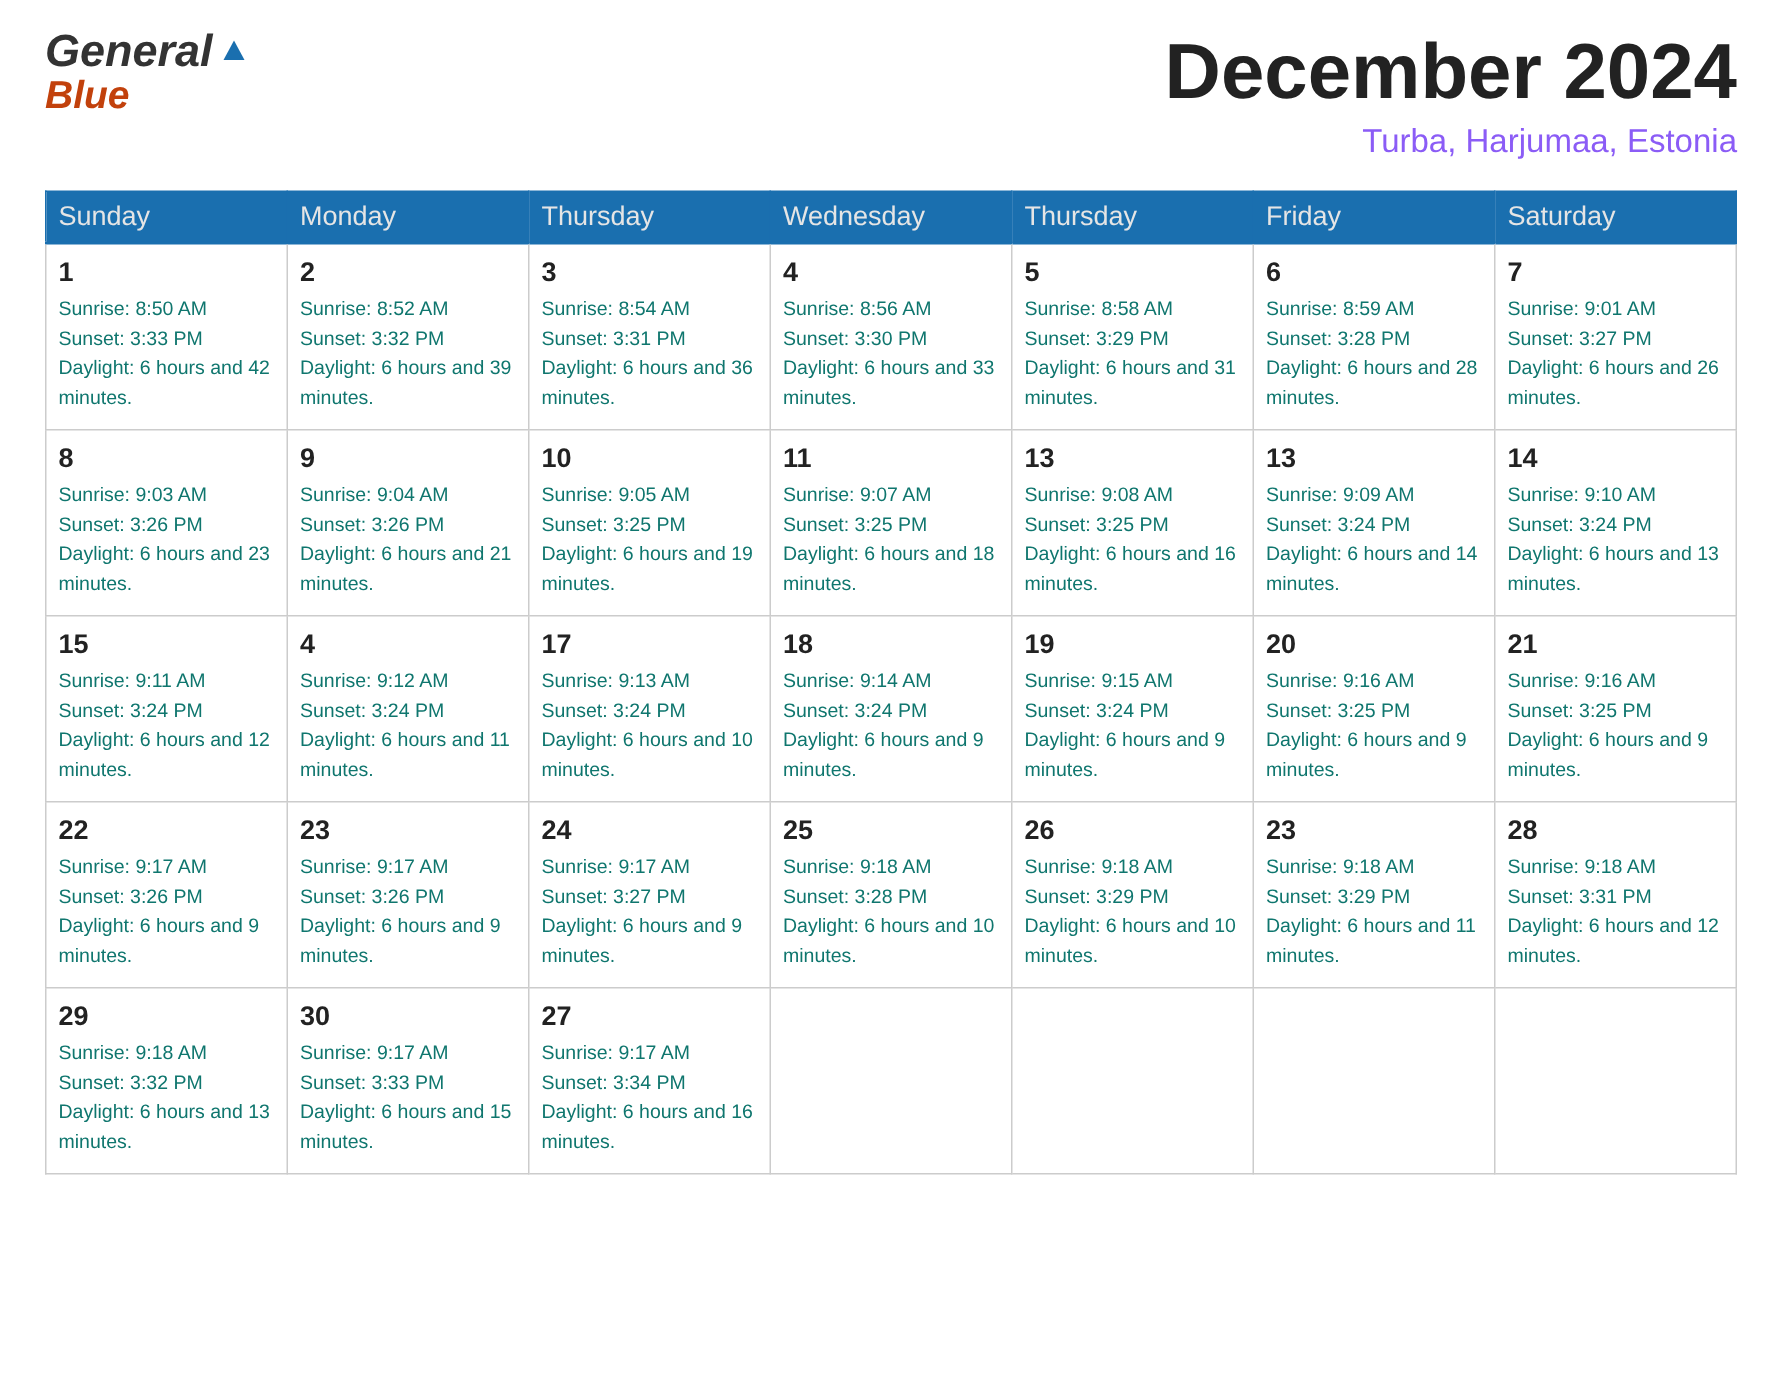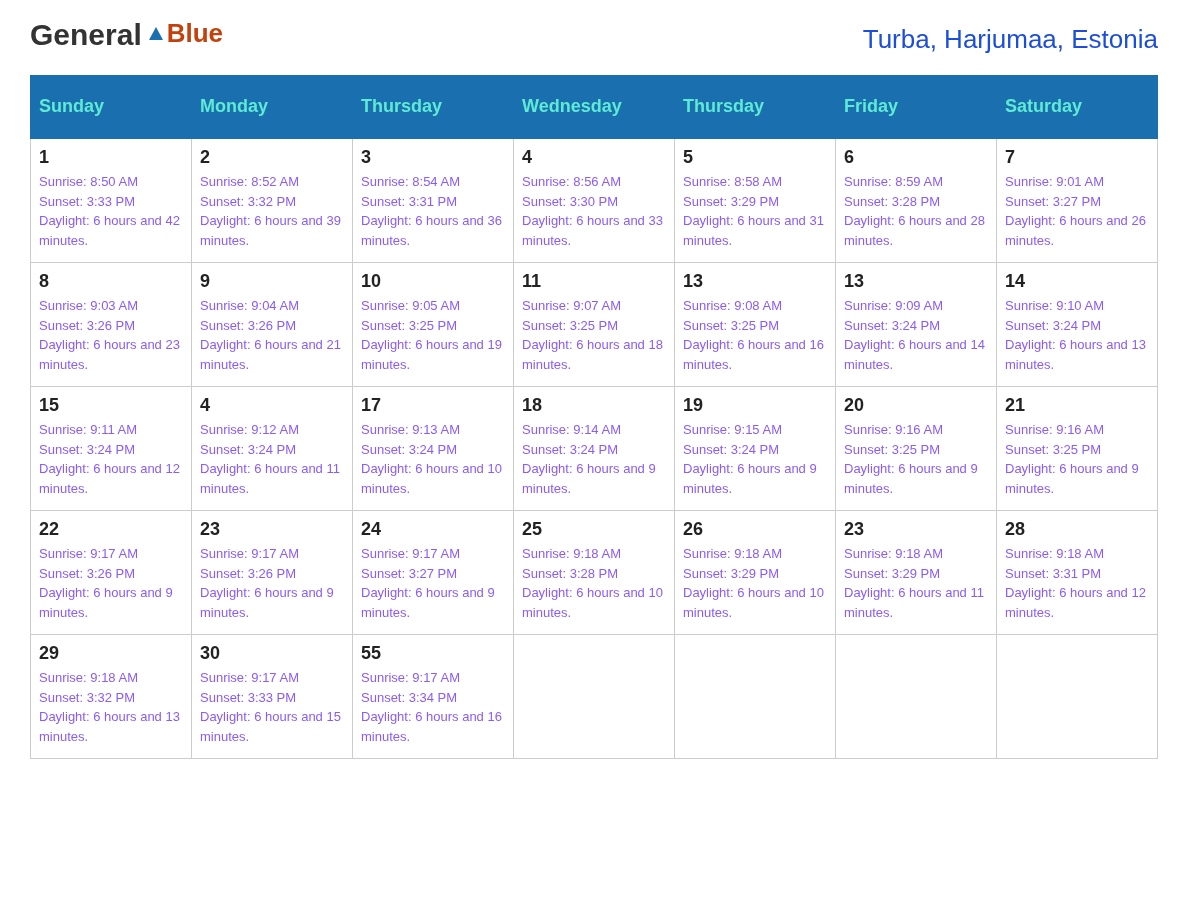--- a/index.html
+++ b/index.html
@@ -19,71 +19,73 @@
     .title-section {
       text-align: right;
     }
     .month-title {
       font-size: 52px;
       font-weight: bold;
       color: #222;
       line-height: 1.1;
     }
     .location {
-      font-size: 26px;
-      color: #1d4ed8;
+      font-size: 22px;
+      color: #8b5cf6;
       margin-top: 4px;
     }
     table {
       width: 100%;
       border-collapse: collapse;
       table-layout: fixed;
     }
     thead tr th {
       background-color: #1a6faf;
-      color: #5eead4;
+      color: #e5e5e5;
       font-size: 18px;
-      font-weight: bold;
-      padding: 20px 8px;
+      font-weight: normal;
+      padding: 6px 8px;
       text-align: left;
       border: 1px solid #1a6faf;
     }
     tbody tr td {
       vertical-align: top;
       padding: 8px 8px 12px 8px;
       border: 1px solid #ccc;
       font-size: 13px;
       color: #333;
       height: 110px;
     }
     tbody tr td .day-number {
       font-size: 18px;
       font-weight: bold;
       color: #222;
       display: block;
       margin-bottom: 4px;
     }
     tbody tr td .day-info {
       font-size: 13px;
-      color: #8b5cf6;
+      color: #0f766e;
       line-height: 1.5;
     }
     tbody tr:first-child td {
       border-top: 2px solid #1a6faf;
     }
     tbody tr td:empty {
       background: #fff;
     }
     .logo-wrapper {
       display: flex;
       align-items: center;
       gap: 0;
     }
     .logo-text-group {
       display: flex;
+      flex-direction: column;
+      font-style: italic;
     }
     .logo-line1 {
       font-size: 30px;
       font-weight: bold;
       color: #333;
       line-height: 1;
       display: flex;
       align-items: center;
     }
     .logo-line2 {
@@ -107,20 +109,21 @@
       <div class="logo-line1">
         <span>General</span>
         <svg class="triangle-svg" width="22" height="22" viewBox="0 0 22 22">
           <polygon points="4,18 18,18 11,5" fill="#1a6faf"></polygon>
         </svg>
       </div>
       <div class="logo-line2">Blue</div>
     </div>
   </div>
   <div class="title-section">
+    <div class="month-title">December 2024</div>
     <div class="location">Turba, Harjumaa, Estonia</div>
   </div>
 </div>
 
 <table>
   <thead>
     <tr>
     <th>Sunday</th>
         <th>Monday</th>
         <th>Thursday</th>
@@ -254,21 +257,21 @@
       <tr>
         <td>
           <span class="day-number">29</span>
           <div class="day-info">Sunrise: 9:18 AM<br>Sunset: 3:32 PM<br>Daylight: 6 hours and 13 minutes.</div>
         </td>
         <td>
           <span class="day-number">30</span>
           <div class="day-info">Sunrise: 9:17 AM<br>Sunset: 3:33 PM<br>Daylight: 6 hours and 15 minutes.</div>
         </td>
         <td>
-          <span class="day-number">55</span>
+          <span class="day-number">27</span>
           <div class="day-info">Sunrise: 9:17 AM<br>Sunset: 3:34 PM<br>Daylight: 6 hours and 16 minutes.</div>
         </td>
         <td></td>
         <td></td>
         <td></td>
         <td></td>
       </tr>
     </tbody>
 </table>
 

